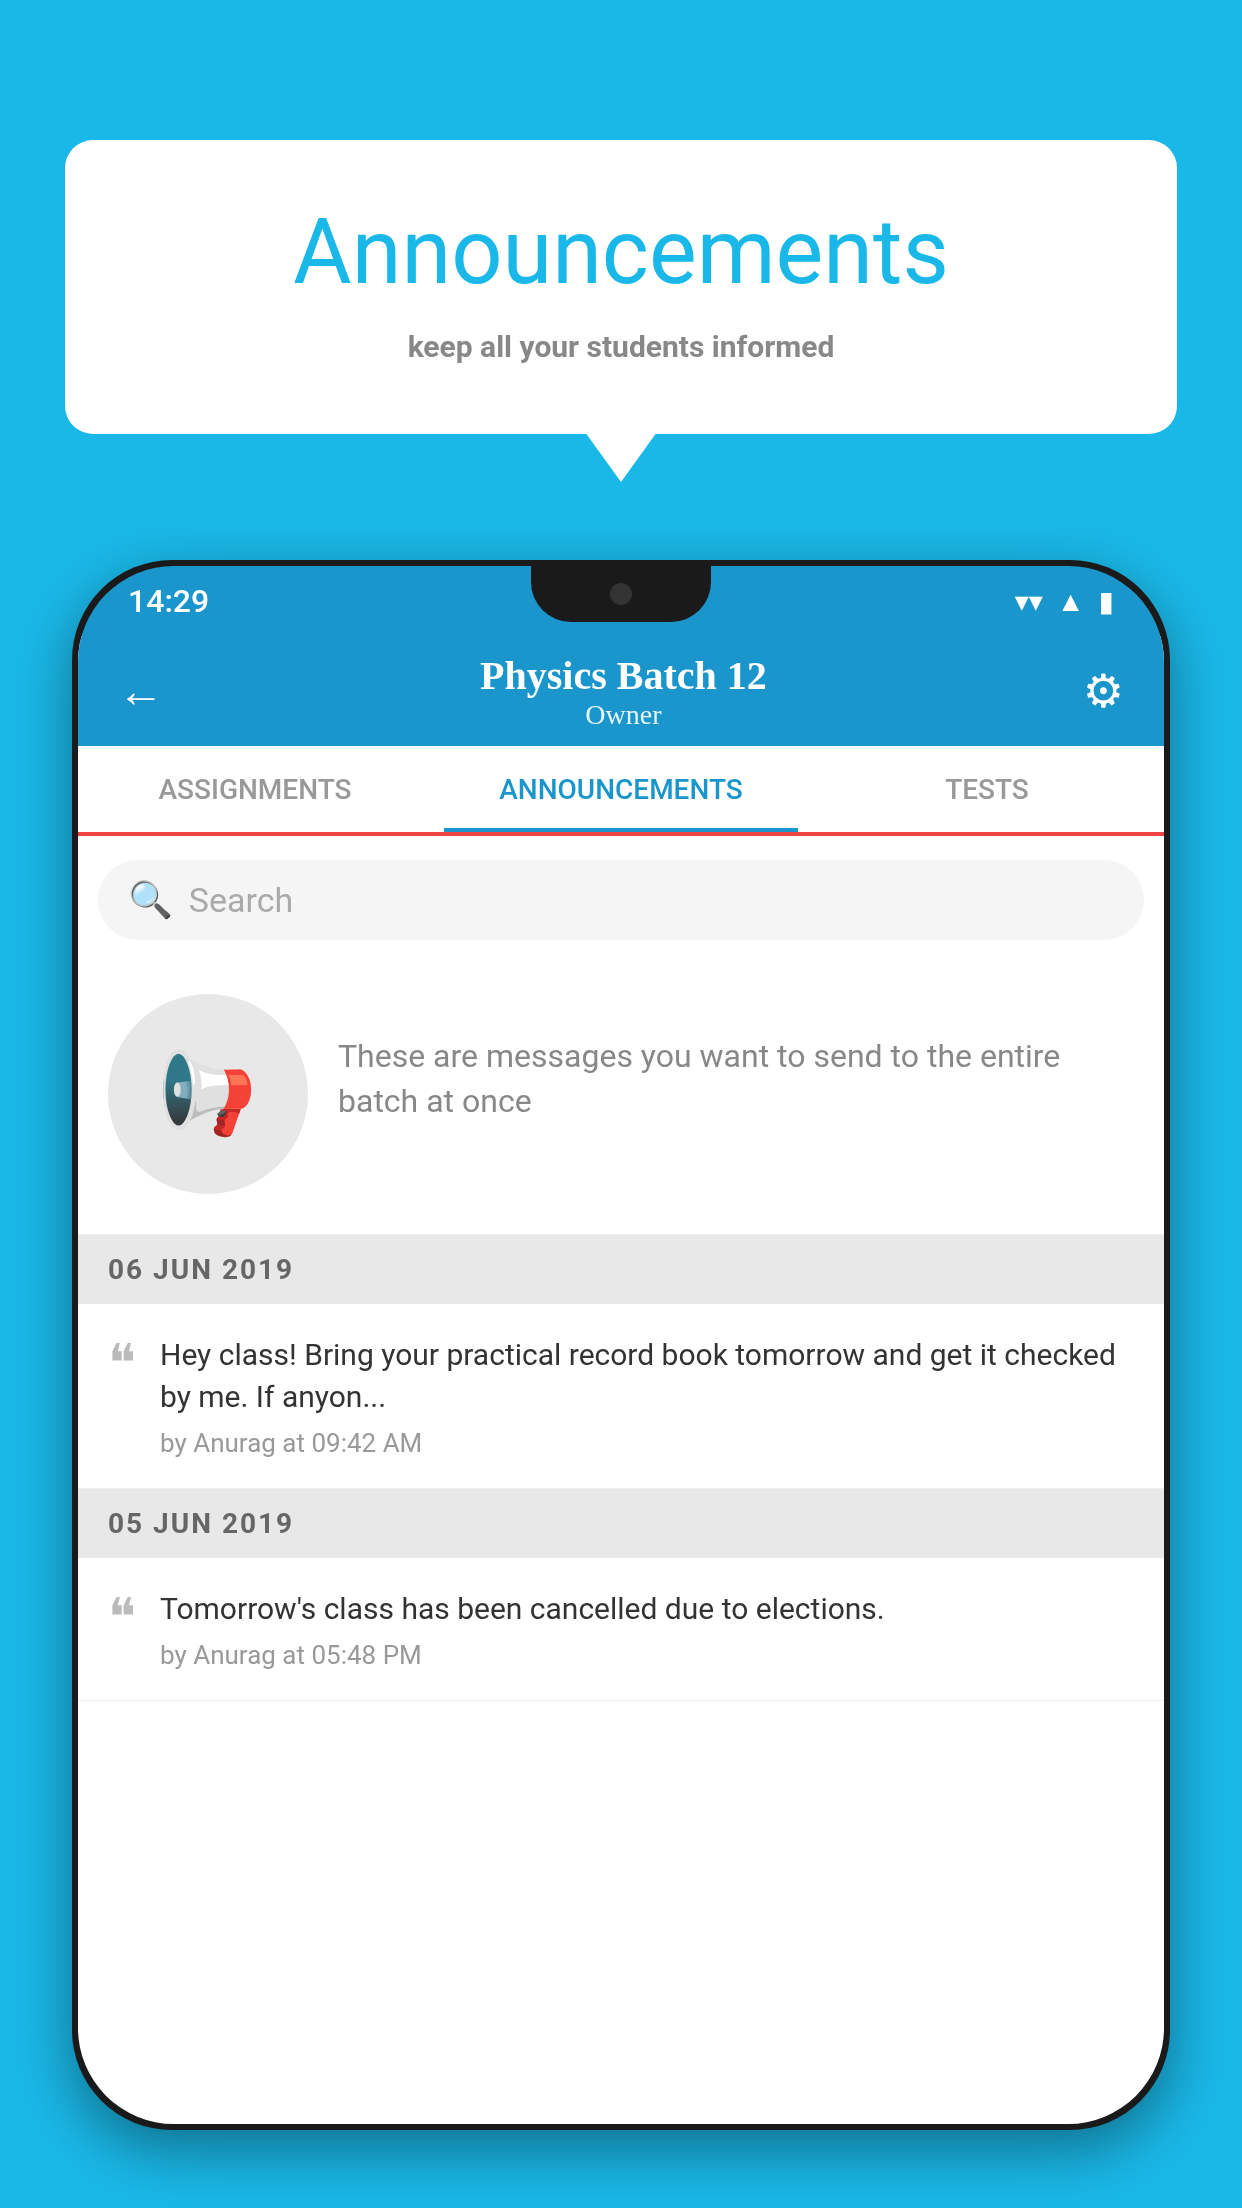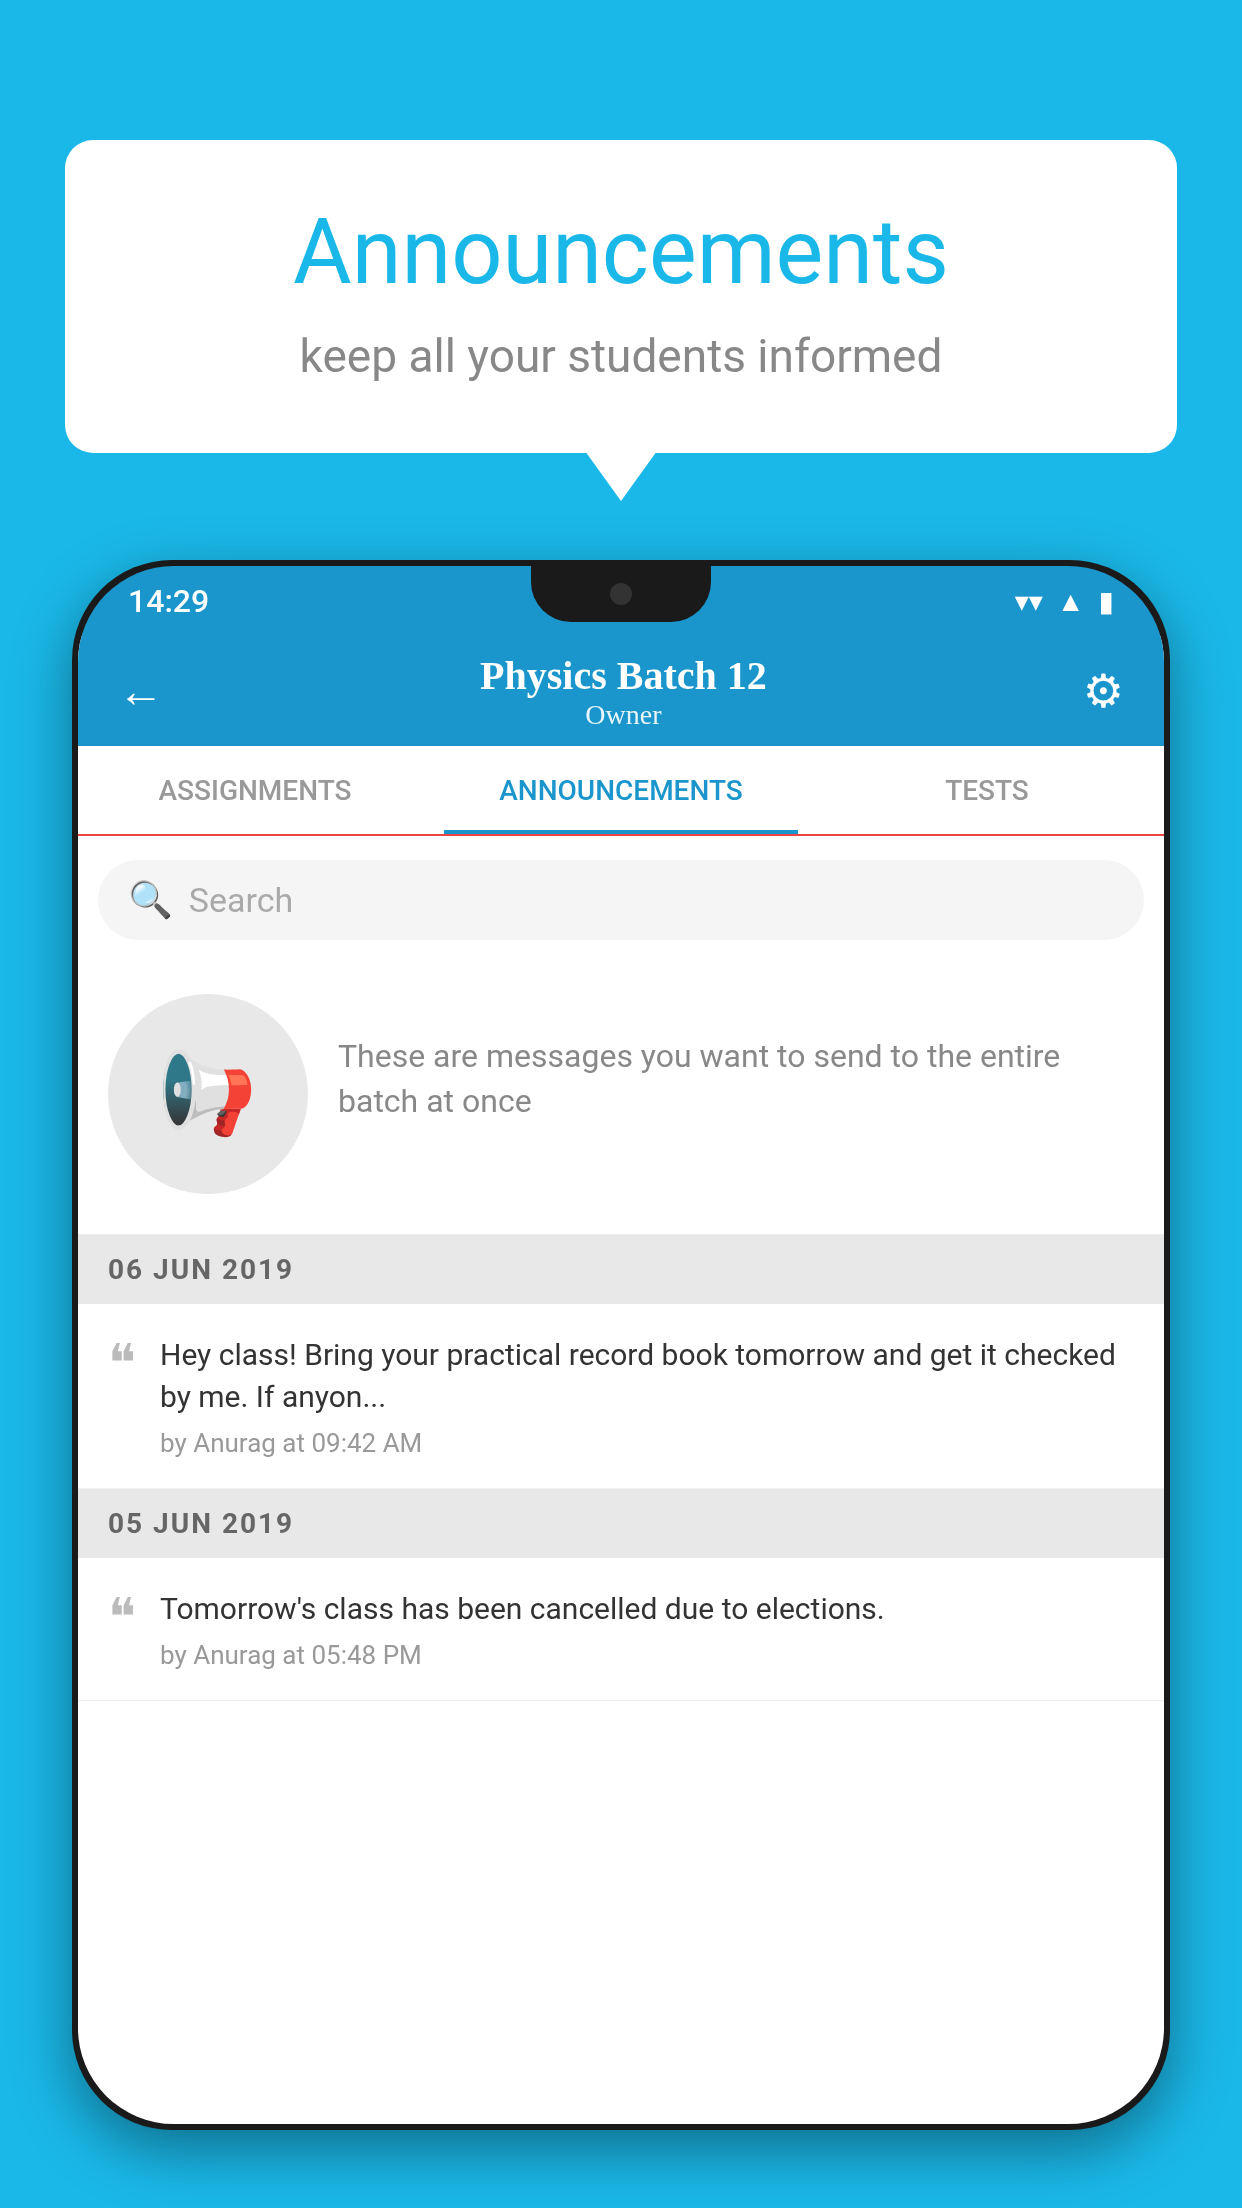--- a/index.html
+++ b/index.html
@@ -48,22 +48,22 @@
 
     .bubble-title {
       color: #1ab8e8;
       font-size: 90px;
       font-weight: 400;
       margin-bottom: 24px;
     }
 
     .bubble-subtitle {
       color: #888;
-      font-size: 46px;
-      font-weight: 400;
+      font-size: 30px;
+      font-weight: 700;
     }
 
     
     .phone-container {
       position: absolute;
       top: 560px;
       left: 72px;
       right: 72px;
       bottom: 0;
     }
@@ -180,21 +180,21 @@
       font-size: 46px;
       cursor: pointer;
     }
 
     
     .tabs-bar {
       background: white;
       display: flex;
       align-items: center;
       height: 90px;
-      border-bottom: 2px solid #ef4444;
+      border-bottom: 4px solid #ef4444;
       gap: 12px;
     }
 
     .tab-item {
       flex: 1;
       text-align: center;
       height: 100%;
       display: flex;
       align-items: center;
       justify-content: center;

